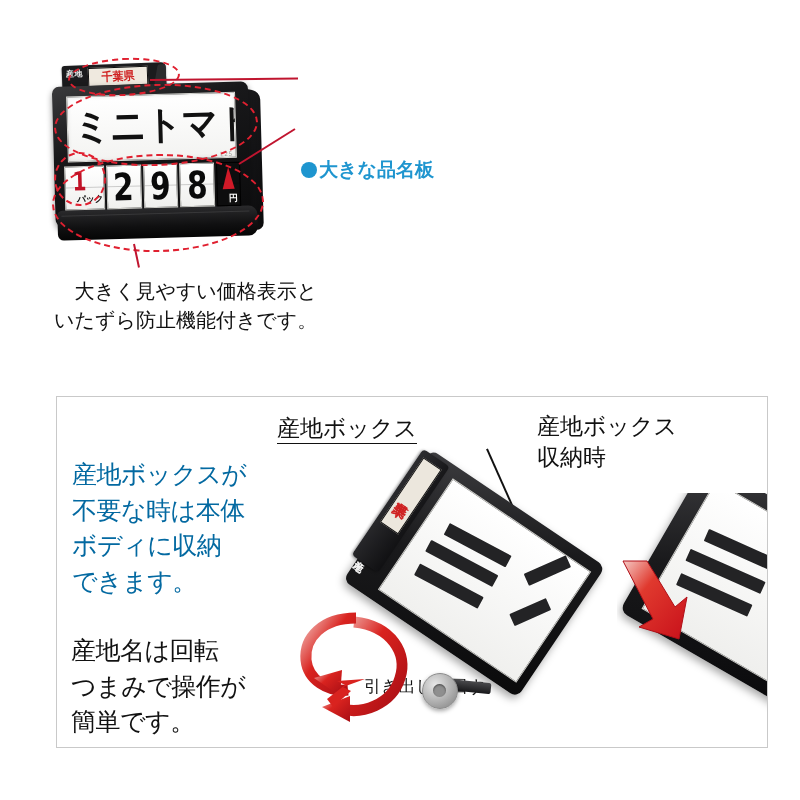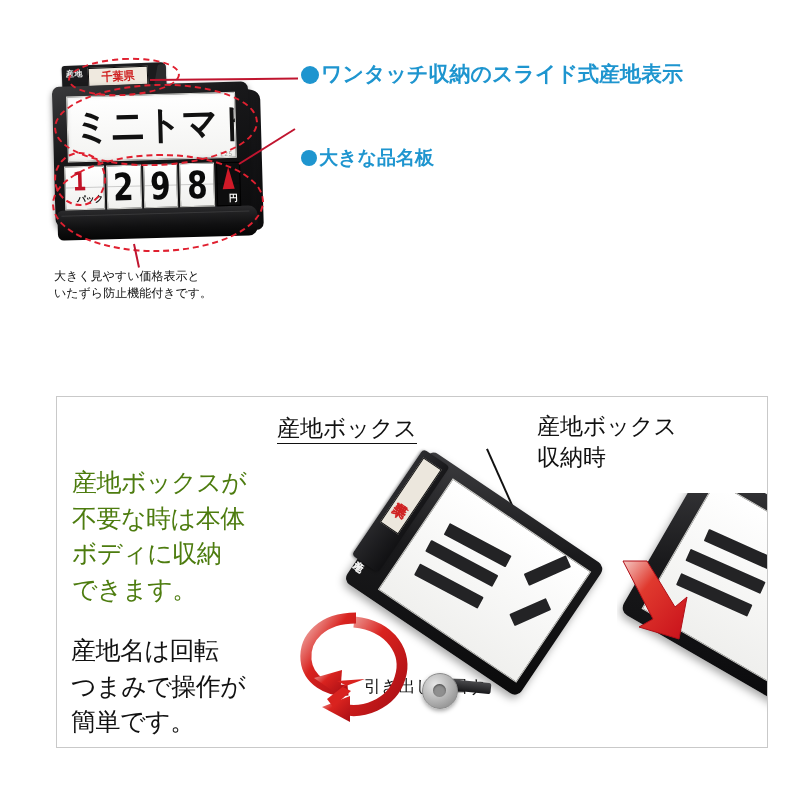--- a/index.html
+++ b/index.html
@@ -162,51 +162,51 @@
   }
   .c-body{
     color:#111;line-height:1.35;white-space:pre-line;
     margin-top:3px;
   }
 
   #callout-slide{left:301px;top:63px;}
   #callout-slide .c-head{font-size:21px;}
   #callout-slide .c-bullet{width:18px;height:18px;margin-top:3px;}
 
-  #callout-plate{left:301px;top:148px;}
+  #callout-plate{left:301px;top:160px;}
   #callout-plate .c-head{font-size:19px;}
   #callout-plate .c-bullet{width:16px;height:16px;margin-top:2px;}
   #callout-plate .c-body{font-size:15px;margin-top:4px;}
 
   #callout-design{left:54px;top:258px;}
   #callout-design .c-head{font-size:19px;}
   #callout-design .c-bullet{width:16px;height:16px;margin-top:2px;}
-  #callout-design .c-body{font-size:12px;margin-top:10px;line-height:1.45;}
+  #callout-design .c-body{font-size:20px;margin-top:19px;line-height:1.45;text-align:right;}
 
   
   .panel{
     position:absolute;left:56px;top:396px;width:712px;height:352px;
     border:1px solid #c9c9c9;background:#fff;box-sizing:border-box;
     overflow:hidden;
   }
 
   .p-label-box{
     position:absolute;left:220px;top:18px;
     font-size:23px;color:#111;font-weight:500;
     border-bottom:1.5px solid #111;padding-bottom:2px;
     line-height:1.15;white-space:nowrap;
   }
   .p-leader{
     position:absolute;left:429px;top:52px;width:1.5px;height:78px;
     background:#111;transform:rotate(-24deg);transform-origin:top center;
   }
 
   .p-text-left{
-    position:absolute;left:15px;top:68px;
-    font-size:25px;color:#4d7c0f;line-height:1.42;white-space:pre-line;
+    position:absolute;left:15px;top:60px;
+    font-size:25px;color:#0369a1;line-height:1.42;white-space:pre-line;
     letter-spacing:-.5px;
   }
   .p-text-rot{
     position:absolute;left:14px;top:236px;
     font-size:25px;color:#111;line-height:1.42;white-space:pre-line;
     letter-spacing:-.5px;
   }
   .p-label-stored{
     position:absolute;left:480px;top:14px;
     font-size:23px;color:#111;line-height:1.35;white-space:pre-line;
@@ -366,26 +366,20 @@
     <div class="dash-ellipse e-origin"></div>
     <div class="dash-ellipse e-name"></div>
     <div class="dash-ellipse e-base"></div>
     <div class="dash-ellipse e-unit"></div>
   </div>
 
   <div class="lead" style="left:150px;top:79px;width:148px;transform:rotate(-0.6deg);"></div>
   <div class="lead" style="left:239px;top:163px;width:66px;transform:rotate(-32deg);"></div>
   <div class="lead" style="left:134px;top:243px;width:24px;transform:rotate(78deg);"></div>
 
-  <div class="callout" id="callout-slide">
-    <div class="c-head">
-      <span class="c-bullet"></span>
-      <span>ワンタッチ収納のスライド式産地表示</span>
-    </div>
-  </div>
 
   <div class="callout" id="callout-plate">
     <div class="c-head">
       <span class="c-bullet"></span>
       <span>大きな品名板</span>
     </div>
   </div>
 
   <div class="callout" id="callout-design">
     <div class="c-body">大きく見やすい価格表示と

